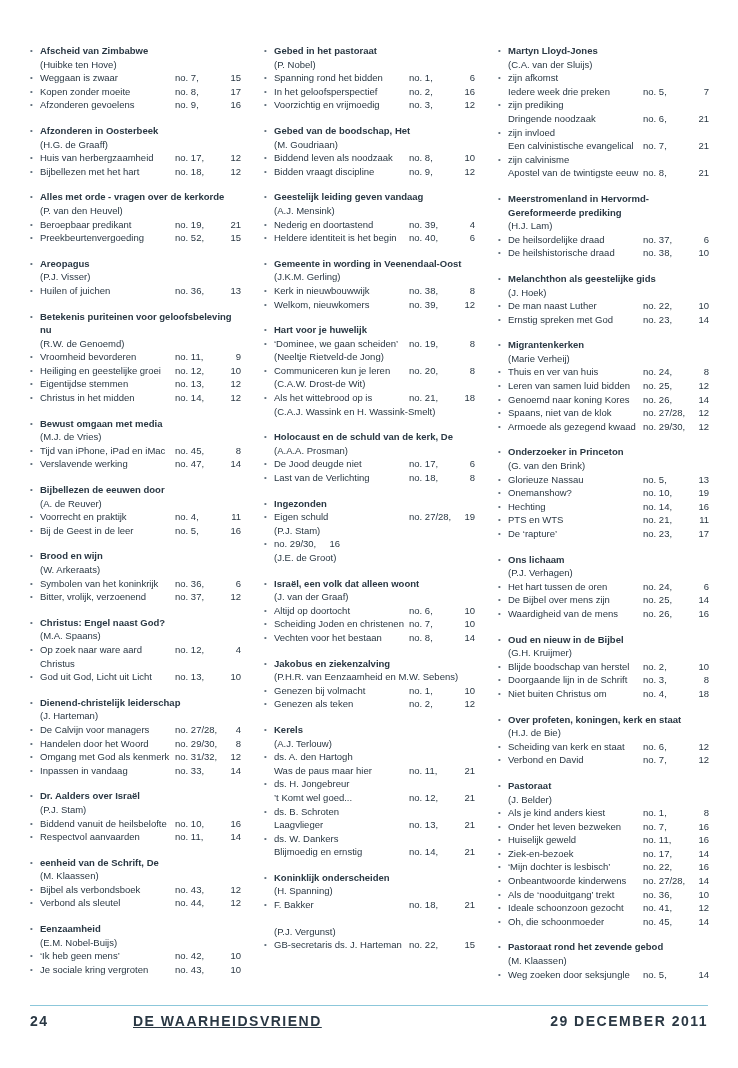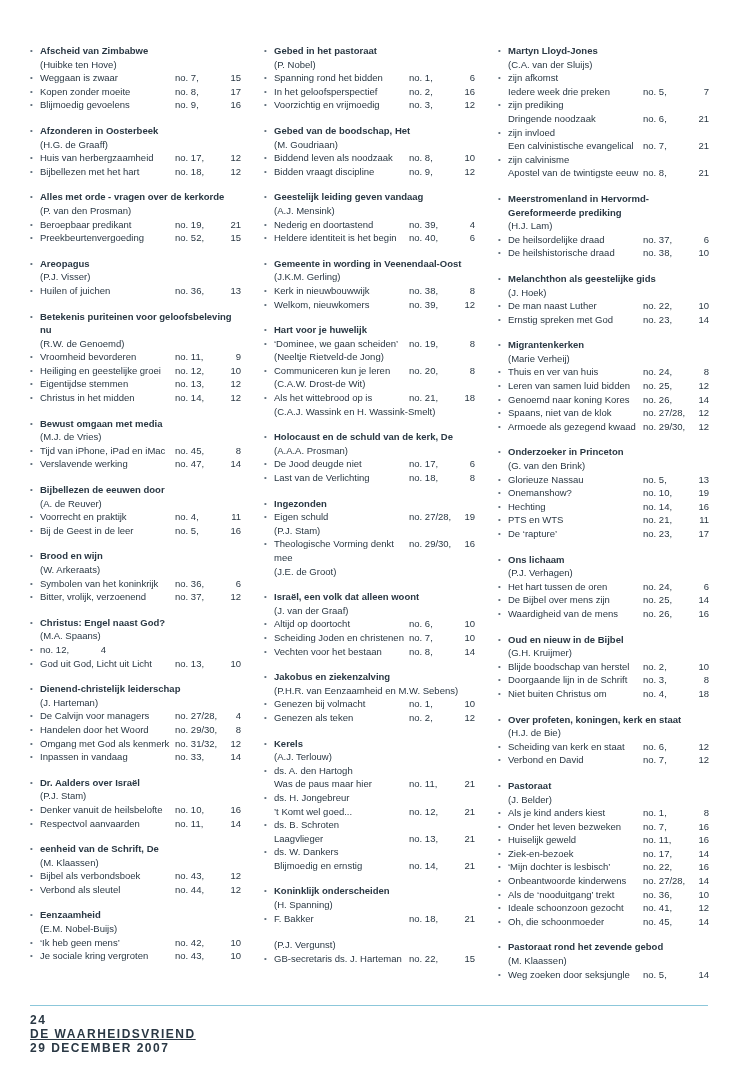--- a/index.html
+++ b/index.html
@@ -24,24 +24,23 @@
   .row.title .label { font-weight:bold; }
   .no { flex:0 0 auto; min-width:46px; white-space:nowrap; }
   .pg { flex:0 0 auto; width:20px; text-align:right; white-space:nowrap; }
   .row.gap { height:13px; }
   .footer-rule {
     position:absolute; left:30px; width:678px; top:1005px;
     border-top:1.5px solid #8cc7da; height:0;
   }
   .footer {
     position:absolute; left:30px; width:678px; top:1013px;
-    display:flex; align-items:flex-start;
-    font-size:12px; font-weight:bold; letter-spacing:1.5px;
+    display:flex; align-items:flex-end;
+    font-size:14px; font-weight:bold; letter-spacing:1.5px;
     color:#2a3844;
-    flex-direction:column;
   }
   .footer .pageno { width:103px; flex:none; }
   .footer .journal { flex:none;text-decoration:underline; }
   .footer .spacer { flex:1; }
   .footer .date { flex:none; }
 </style>
 </head>
 <body>
 
 <div class="content" id="columns">
@@ -62,21 +61,21 @@
           <span class="pg">15</span>
         </div>
         <div class="row entry">
           <span class="bullet">•</span>
           <span class="label">Kopen zonder moeite</span>
           <span class="no">no. 8,</span>
           <span class="pg">17</span>
         </div>
         <div class="row entry">
           <span class="bullet">•</span>
-          <span class="label">Blijmoedig gevoelens</span>
+          <span class="label">Afzonderen gevoelens</span>
           <span class="no">no. 9,</span>
           <span class="pg">16</span>
         </div>
       </div>
       <div class="section">
         <div class="row title">
           <span class="bullet">•</span>
           <span class="label">Afzonderen in Oosterbeek</span>
         </div>
         <div class="row author">
@@ -96,21 +95,21 @@
           <span class="pg">12</span>
         </div>
       </div>
       <div class="section">
         <div class="row title">
           <span class="bullet">•</span>
           <span class="label">Alles met orde - vragen over de kerkorde</span>
         </div>
         <div class="row author">
           <span class="bullet empty"></span>
-          <span class="label">(P. van den Prosman)</span>
+          <span class="label">(P. van den Heuvel)</span>
         </div>
         <div class="row entry">
           <span class="bullet">•</span>
           <span class="label">Beroepbaar predikant</span>
           <span class="no">no. 19,</span>
           <span class="pg">21</span>
         </div>
         <div class="row entry">
           <span class="bullet">•</span>
           <span class="label">Preekbeurtenvergoeding</span>
@@ -238,20 +237,21 @@
         <div class="row title">
           <span class="bullet">•</span>
           <span class="label">Christus: Engel naast God?</span>
         </div>
         <div class="row author">
           <span class="bullet empty"></span>
           <span class="label">(M.A. Spaans)</span>
         </div>
         <div class="row entry">
           <span class="bullet">•</span>
+          <span class="label">Op zoek naar ware aard Christus</span>
           <span class="no">no. 12,</span>
           <span class="pg">4</span>
         </div>
         <div class="row entry">
           <span class="bullet">•</span>
           <span class="label">God uit God, Licht uit Licht</span>
           <span class="no">no. 13,</span>
           <span class="pg">10</span>
         </div>
       </div>
@@ -293,21 +293,21 @@
         <div class="row title">
           <span class="bullet">•</span>
           <span class="label">Dr. Aalders over Israël</span>
         </div>
         <div class="row author">
           <span class="bullet empty"></span>
           <span class="label">(P.J. Stam)</span>
         </div>
         <div class="row entry">
           <span class="bullet">•</span>
-          <span class="label">Denker vanuit de heilsbelofte</span>
+          <span class="label">Biddend vanuit de heilsbelofte</span>
           <span class="no">no. 10,</span>
           <span class="pg">16</span>
         </div>
         <div class="row entry">
           <span class="bullet">•</span>
           <span class="label">Respectvol aanvaarden</span>
           <span class="no">no. 11,</span>
           <span class="pg">14</span>
         </div>
       </div>
@@ -519,21 +519,20 @@
           <span class="label">Eigen schuld</span>
           <span class="no">no. 27/28,</span>
           <span class="pg">19</span>
         </div>
         <div class="row author">
           <span class="bullet empty"></span>
           <span class="label">(P.J. Stam)</span>
         </div>
         <div class="row entry">
           <span class="bullet">•</span>
-          <span class="label">Theologische Vorming denkt mee</span>
           <span class="no">no. 29/30,</span>
           <span class="pg">16</span>
         </div>
         <div class="row author">
           <span class="bullet empty"></span>
           <span class="label">(J.E. de Groot)</span>
         </div>
       </div>
       <div class="section">
         <div class="row title">
@@ -997,14 +996,14 @@
         </div>
       </div>
     </div>
   </div>
 
 <div class="footer-rule"></div>
 <div class="footer">
   <span class="pageno">24</span>
   <span class="journal">DE WAARHEIDSVRIEND</span>
   <span class="spacer"></span>
-  <span class="date">29 DECEMBER 2007</span>
+  <span class="date">29 DECEMBER 2011</span>
 </div>
 
 </body></html>

